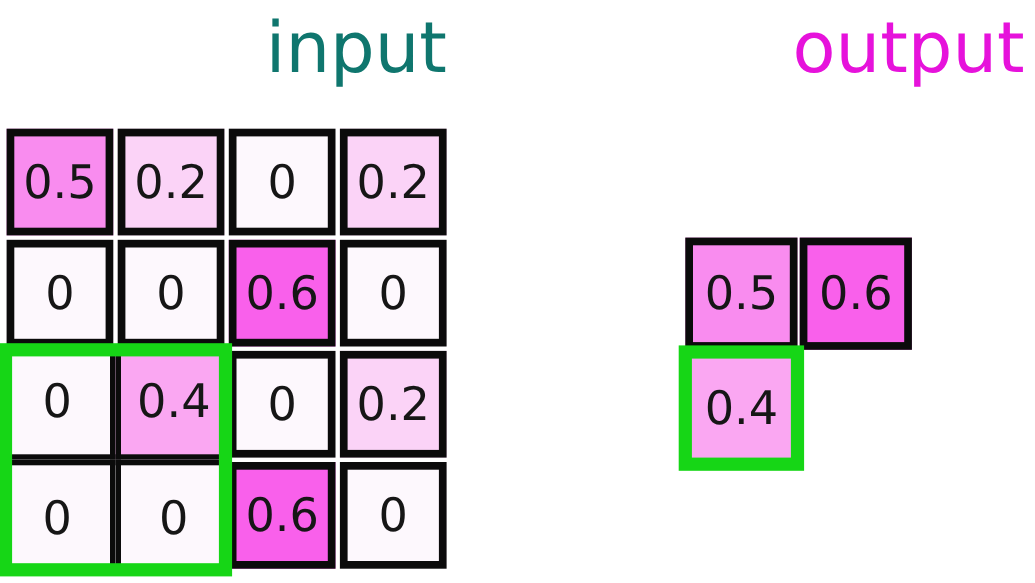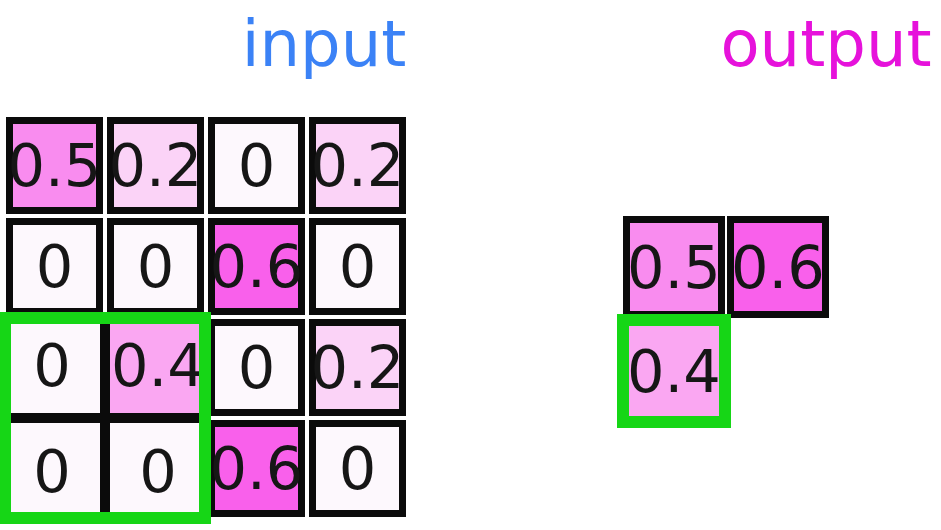--- a/index.html
+++ b/index.html
@@ -29,41 +29,41 @@
     position: absolute;
   }
   .cell {
     position: absolute;
     box-sizing: border-box;
     border-style: solid;
     border-color: #0b0b0b;
     display: flex;
     align-items: center;
     justify-content: center;
-    font-size: 59px;
+    font-size: 42px;
     line-height: 1;
     color: #161616;
     white-space: nowrap;
     overflow: visible;
     text-align: right;
   }
   .highlight-box {
     position: absolute;
     box-sizing: border-box;
     border-style: solid;
     background: transparent;
     pointer-events: none;
   }
 </style>
 </head>
 <body>
 
 <div id="canvas">
 
-  <div class="grid-title" style="left: 154px; top: 4px; color: #3b82f6;">input</div>
+  <div class="grid-title" style="left: 154px; top: 4px; color: #0f766e;">input</div>
 
   <div class="grid-title" style="left: 656px; top: 4px; color: rgb(230, 18, 219);">output</div>
 
   <div id="input-grid" class="grid" style="left: 4px; top: 115px; width: 404px; height: 404px;">
       <div class="cell" style="left: 2px; top: 2px; width: 97px; height: 97px; border-width: 7px; border-color: rgb(11, 11, 11); color: rgb(22, 22, 22); background: rgb(249, 140, 239);">0.5</div>
       <div class="cell" style="left: 103px; top: 2px; width: 97px; height: 97px; border-width: 7px; border-color: rgb(11, 11, 11); color: rgb(22, 22, 22); background: rgb(251, 211, 247);">0.2</div>
       <div class="cell" style="left: 204px; top: 2px; width: 97px; height: 97px; border-width: 7px; border-color: rgb(11, 11, 11); color: rgb(22, 22, 22); background: rgb(253, 248, 253);">0</div>
       <div class="cell" style="left: 305px; top: 2px; width: 97px; height: 97px; border-width: 7px; border-color: rgb(11, 11, 11); color: rgb(22, 22, 22); background: rgb(251, 211, 247);">0.2</div>
       <div class="cell" style="left: 2px; top: 103px; width: 97px; height: 97px; border-width: 7px; border-color: rgb(11, 11, 11); color: rgb(22, 22, 22); background: rgb(253, 248, 253);">0</div>
       <div class="cell" style="left: 103px; top: 103px; width: 97px; height: 97px; border-width: 7px; border-color: rgb(11, 11, 11); color: rgb(22, 22, 22); background: rgb(253, 248, 253);">0</div>

